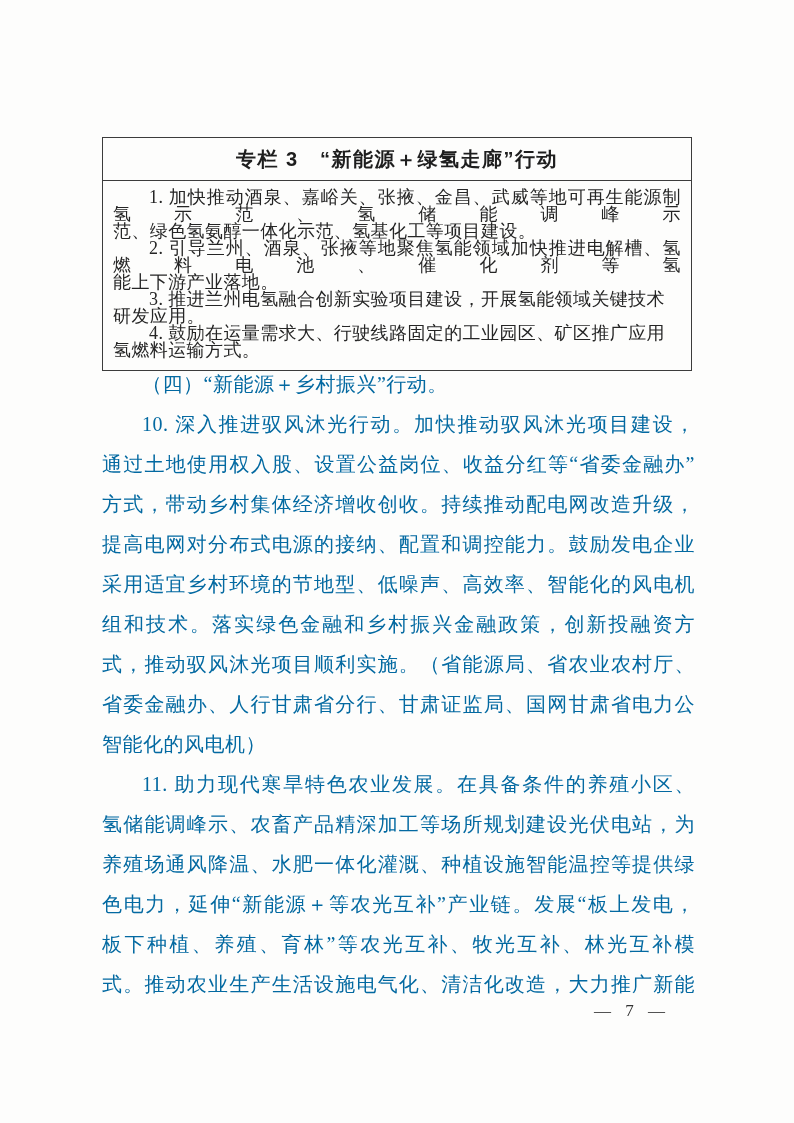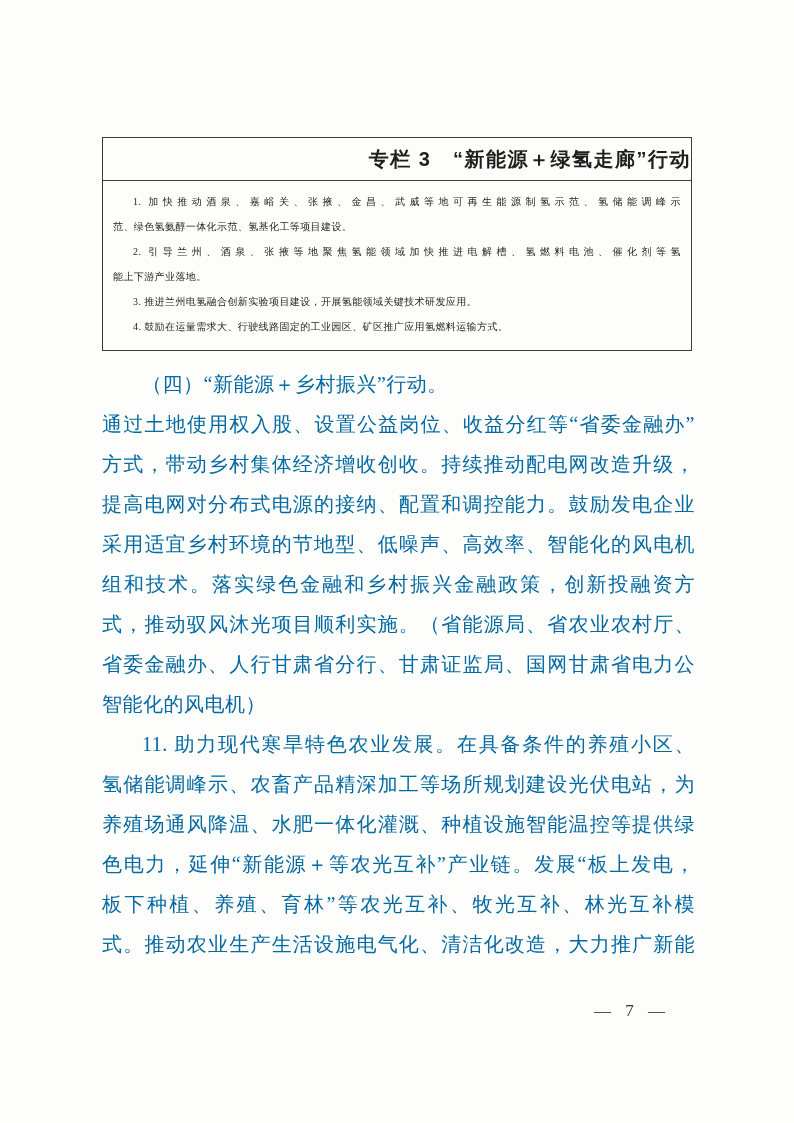--- a/index.html
+++ b/index.html
@@ -19,34 +19,34 @@
     left: 102px;
     top: 137px;
     width: 590px;
     box-sizing: border-box;
     border: 1.5px solid #3c3c3c;
     background: transparent;
   }
   .box-title {
     height: 42px;
     line-height: 42px;
-    text-align: right;
+    text-align: center;
     font-family: "Liberation Sans", sans-serif;
     font-weight: bold;
     font-size: 20px;
     letter-spacing: 1.5px;
     color: #1e1e1e;
     border-bottom: 1.5px solid #3c3c3c;
   }
   .box-body {
     padding: 8px 10px 11px 10px;
   }
   .box-body .line {
-    font-size: 10px;
-    line-height: 25px;
+    font-size: 18px;
+    line-height: 17px;
     letter-spacing: 0.4px;
     color: #252525;
   }
   
   .body-text {
     position: absolute;
     left: 102px;
     top: 364px;
     width: 593px;
   }
@@ -82,20 +82,21 @@
         <div class="line">范、绿色氢氨醇一体化示范、氢基化工等项目建设。</div>
         <div class="line indent justify">2. 引导兰州、酒泉、张掖等地聚焦氢能领域加快推进电解槽、氢燃料电池、催化剂等氢</div>
         <div class="line">能上下游产业落地。</div>
         <div class="line indent">3. 推进兰州电氢融合创新实验项目建设，开展氢能领域关键技术研发应用。</div>
         <div class="line indent">4. 鼓励在运量需求大、行驶线路固定的工业园区、矿区推广应用氢燃料运输方式。</div>
       </div>
   </div>
 
   <div class="body-text">
       <div class="line indent kai">（四）“新能源＋乡村振兴”行动。</div>
+      <div class="line indent justify">10. 深入推进驭风沐光行动。加快推动驭风沐光项目建设，</div>
       <div class="line justify">通过土地使用权入股、设置公益岗位、收益分红等“省委金融办”</div>
       <div class="line justify">方式，带动乡村集体经济增收创收。持续推动配电网改造升级，</div>
       <div class="line justify">提高电网对分布式电源的接纳、配置和调控能力。鼓励发电企业</div>
       <div class="line justify">采用适宜乡村环境的节地型、低噪声、高效率、智能化的风电机</div>
       <div class="line justify">组和技术。落实绿色金融和乡村振兴金融政策，创新投融资方</div>
       <div class="line justify">式，推动驭风沐光项目顺利实施。（省能源局、省农业农村厅、</div>
       <div class="line justify">省委金融办、人行甘肃省分行、甘肃证监局、国网甘肃省电力公</div>
       <div class="line">智能化的风电机）</div>
       <div class="line indent justify">11. 助力现代寒旱特色农业发展。在具备条件的养殖小区、</div>
       <div class="line justify">氢储能调峰示、农畜产品精深加工等场所规划建设光伏电站，为</div>

